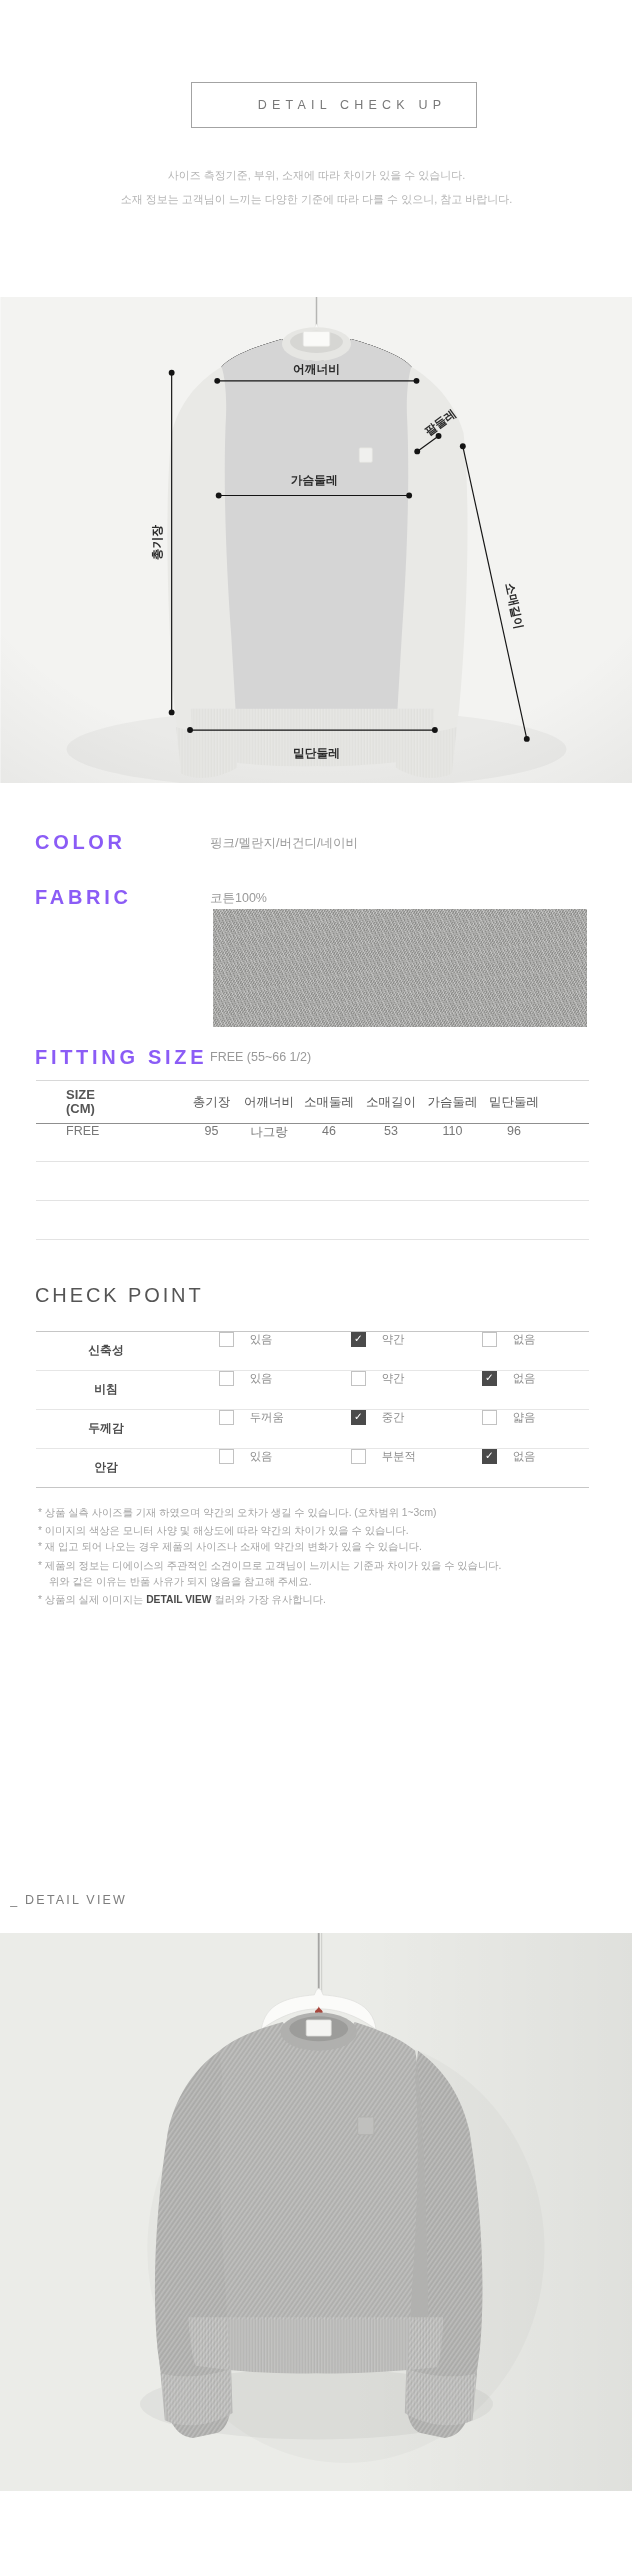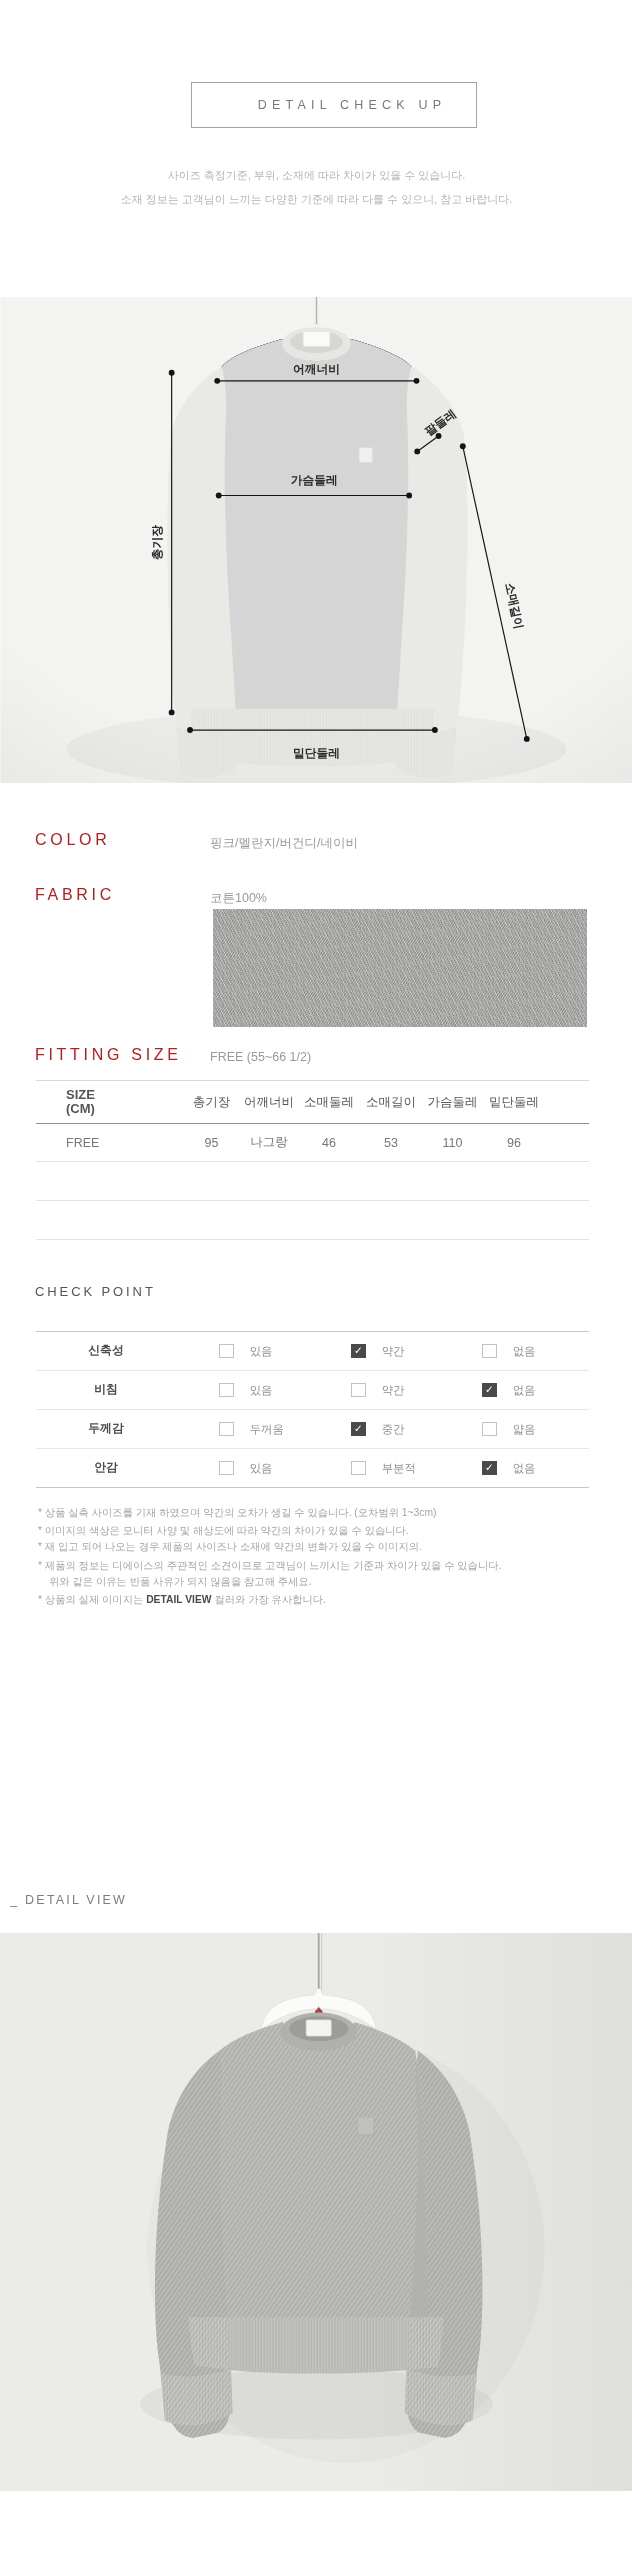--- a/index.html
+++ b/index.html
@@ -8,48 +8,48 @@
 
   
   .badge-box{position:absolute;left:191px;top:82px;width:248px;height:44px;border:0.7px solid #a3a3a3;
     display:flex;align-items:center;justify-content:center;font-size:12.5px;letter-spacing:5.2px;color:#787878;padding-left:36px;}
   .intro-line{position:absolute;left:0;width:633px;text-align:center;font-size:11px;color:#b5b5b5;height:13.2px;}
 
   
   .photo{position:absolute;left:0;display:block;}
 
   
-  .spec-label{position:absolute;left:35px;font-size:16px;letter-spacing:3.7px;color:#b91c1c;font-weight:400;}
+  .spec-label{position:absolute;left:35px;font-size:20px;letter-spacing:3.7px;color:#8b5cf6;font-weight:700;}
   .spec-value{position:absolute;left:210px;font-size:12.5px;color:#999999;}
 
   
   .swatch{position:absolute;left:213px;top:909px;width:374px;height:118px;background-color:#a7a7a5;
     background-image:
       repeating-linear-gradient(63deg, rgba(255,255,255,.30) 0 0.7px, rgba(255,255,255,0) 0.7px 2.9px),
       repeating-linear-gradient(-58deg, rgba(40,40,38,.20) 0 0.7px, rgba(40,40,38,0) 0.7px 2.2px),
       repeating-linear-gradient(90deg, rgba(255,255,255,.08) 0 1.5px, rgba(255,255,255,0) 1.5px 3.7px);}
 
   
   .fit-table{position:absolute;left:36px;top:1080px;width:553px;border-top:0.7px solid #d8d8d8;}
   .fit-header{display:flex;align-items:center;height:42px;border-bottom:1.5px solid #8f8f8f;}
-  .fit-row{display:flex;align-items:center;height:37px;border-bottom:0.7px solid #e3e3e3;}
+  .fit-row{display:flex;height:37px;border-bottom:0.7px solid #e3e3e3;}
   .fit-row.empty{height:38px;}
   .cell-size{width:147px;box-sizing:border-box;padding-left:30px;color:#555;font-size:13px;font-weight:600;line-height:14px;}
   .cell-size.data{color:#777;font-weight:400;font-size:12.5px;}
   .fcell{text-align:center;font-size:12.5px;color:#555;font-weight:500;}
   .fcell.d{color:#777;font-weight:400;}
   .w1{width:57px}.w2{width:58px}.w3{width:62px}.w4{width:62px}.w5{width:61px}.w6{width:62px}
 
   
-  .cp-title{position:absolute;left:35px;top:1284px;font-size:13px;letter-spacing:2.9px;color:#555;}
+  .cp-title{position:absolute;left:35px;top:1284px;font-size:20px;letter-spacing:2.9px;color:#555;}
   .cp-table{position:absolute;left:36px;top:1331px;width:553px;border-top:1.5px solid #c6c6c6;}
   .cp-row{position:relative;height:38px;border-bottom:0.7px solid #e6e6e6;display:flex;align-items:center;}
   .cp-row:last-child{border-bottom:1.5px solid #c6c6c6;}
   .cp-label{width:140px;text-align:center;font-size:11.8px;font-weight:700;color:#4e4e4e;}
-  .opt{position:absolute;top:0;height:38px;display:flex;align-items:center;}
+  .opt{position:absolute;top:0;height:38px;display:flex;align-items:flex-start;}
   .o1{left:183px}.o2{left:315px}.o3{left:446px}
   .cb{width:14.7px;height:14.7px;box-sizing:border-box;border:0.7px solid #c2c2c2;background:#fff;display:flex;align-items:center;justify-content:center;}
   .cb.checked{border:none;background:#4a4a4a;color:#fff;font-size:11px;font-style:normal;}
   .cb i{font-style:normal;color:#fff;font-size:10.3px;line-height:14.7px;}
   .opt-label{margin-left:16px;font-size:11.4px;color:#8e8e8e;}
 
   
   .note{position:absolute;left:38px;font-size:10.3px;color:#a3a3a3;height:12.5px;}
   .note.cont{left:49px;}
   .note b{color:#4a4a4a;font-weight:700;}
@@ -246,21 +246,21 @@
         <span class="cb checked">
             <i>✓</i>
           </span>
         <span class="opt-label">없음</span>
       </div>
     </div>
   </div>
 
   <div class="note" style="top:1506px">* 상품 실측 사이즈를 기재 하였으며 약간의 오차가 생길 수 있습니다. (오차범위 1~3cm)</div>
   <div class="note" style="top:1524px">* 이미지의 색상은 모니터 사양 및 해상도에 따라 약간의 차이가 있을 수 있습니다.</div>
-  <div class="note" style="top:1540px">* 재 입고 되어 나오는 경우 제품의 사이즈나 소재에 약간의 변화가 있을 수 이미지의.</div>
+  <div class="note" style="top:1540px">* 재 입고 되어 나오는 경우 제품의 사이즈나 소재에 약간의 변화가 있을 수 있습니다.</div>
   <div class="note" style="top:1559px">* 제품의 정보는 디에이스의 주관적인 소견이므로 고객님이 느끼시는 기준과 차이가 있을 수 있습니다.</div>
   <div class="note cont" style="top:1575px">위와 같은 이유는 반품 사유가 되지 않음을 참고해 주세요.</div>
   <div class="note" style="top:1593px"><span>* 상품의 실제 이미지는 </span><b>DETAIL VIEW</b><span> 컬러와 가장 유사합니다.</span></div>
 
   <div class="dv-title">_ DETAIL VIEW</div>
 
   <svg class="photo" style="top:1933px" width="633" height="558" viewBox="0 0 860 758">
     <defs>
       <linearGradient id="wall2" x1="0" y1="0" x2="1" y2="0">
         <stop offset="0%" stop-color="rgba(0,0,0,0)"></stop>

